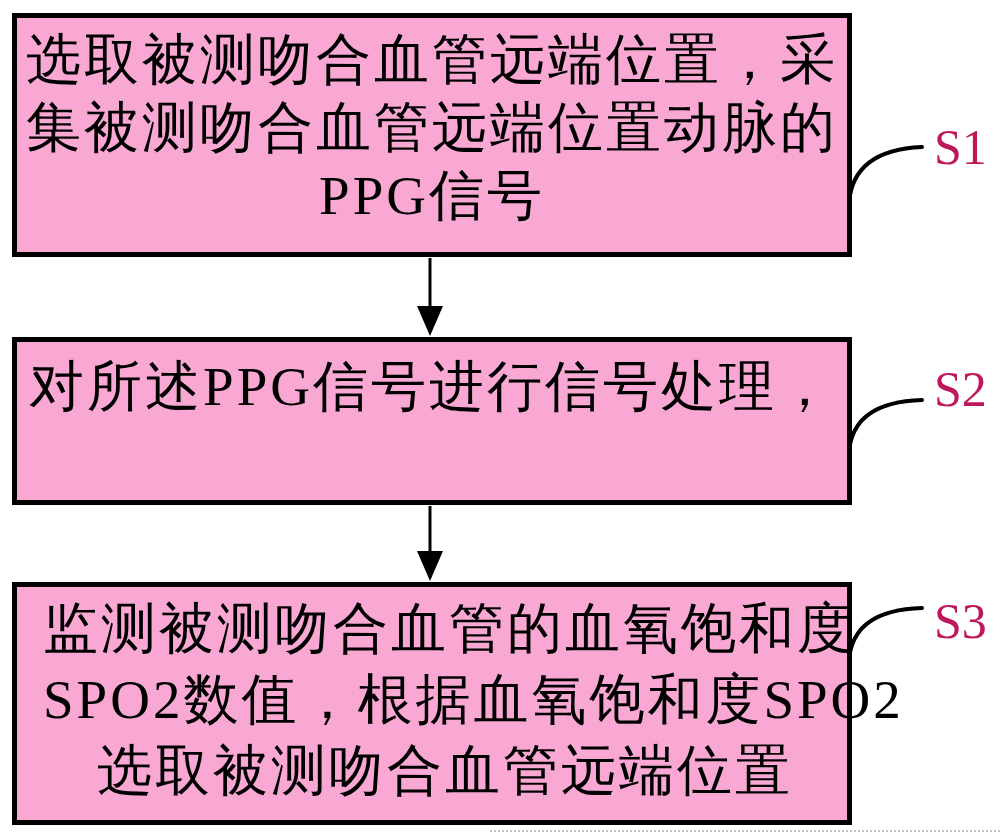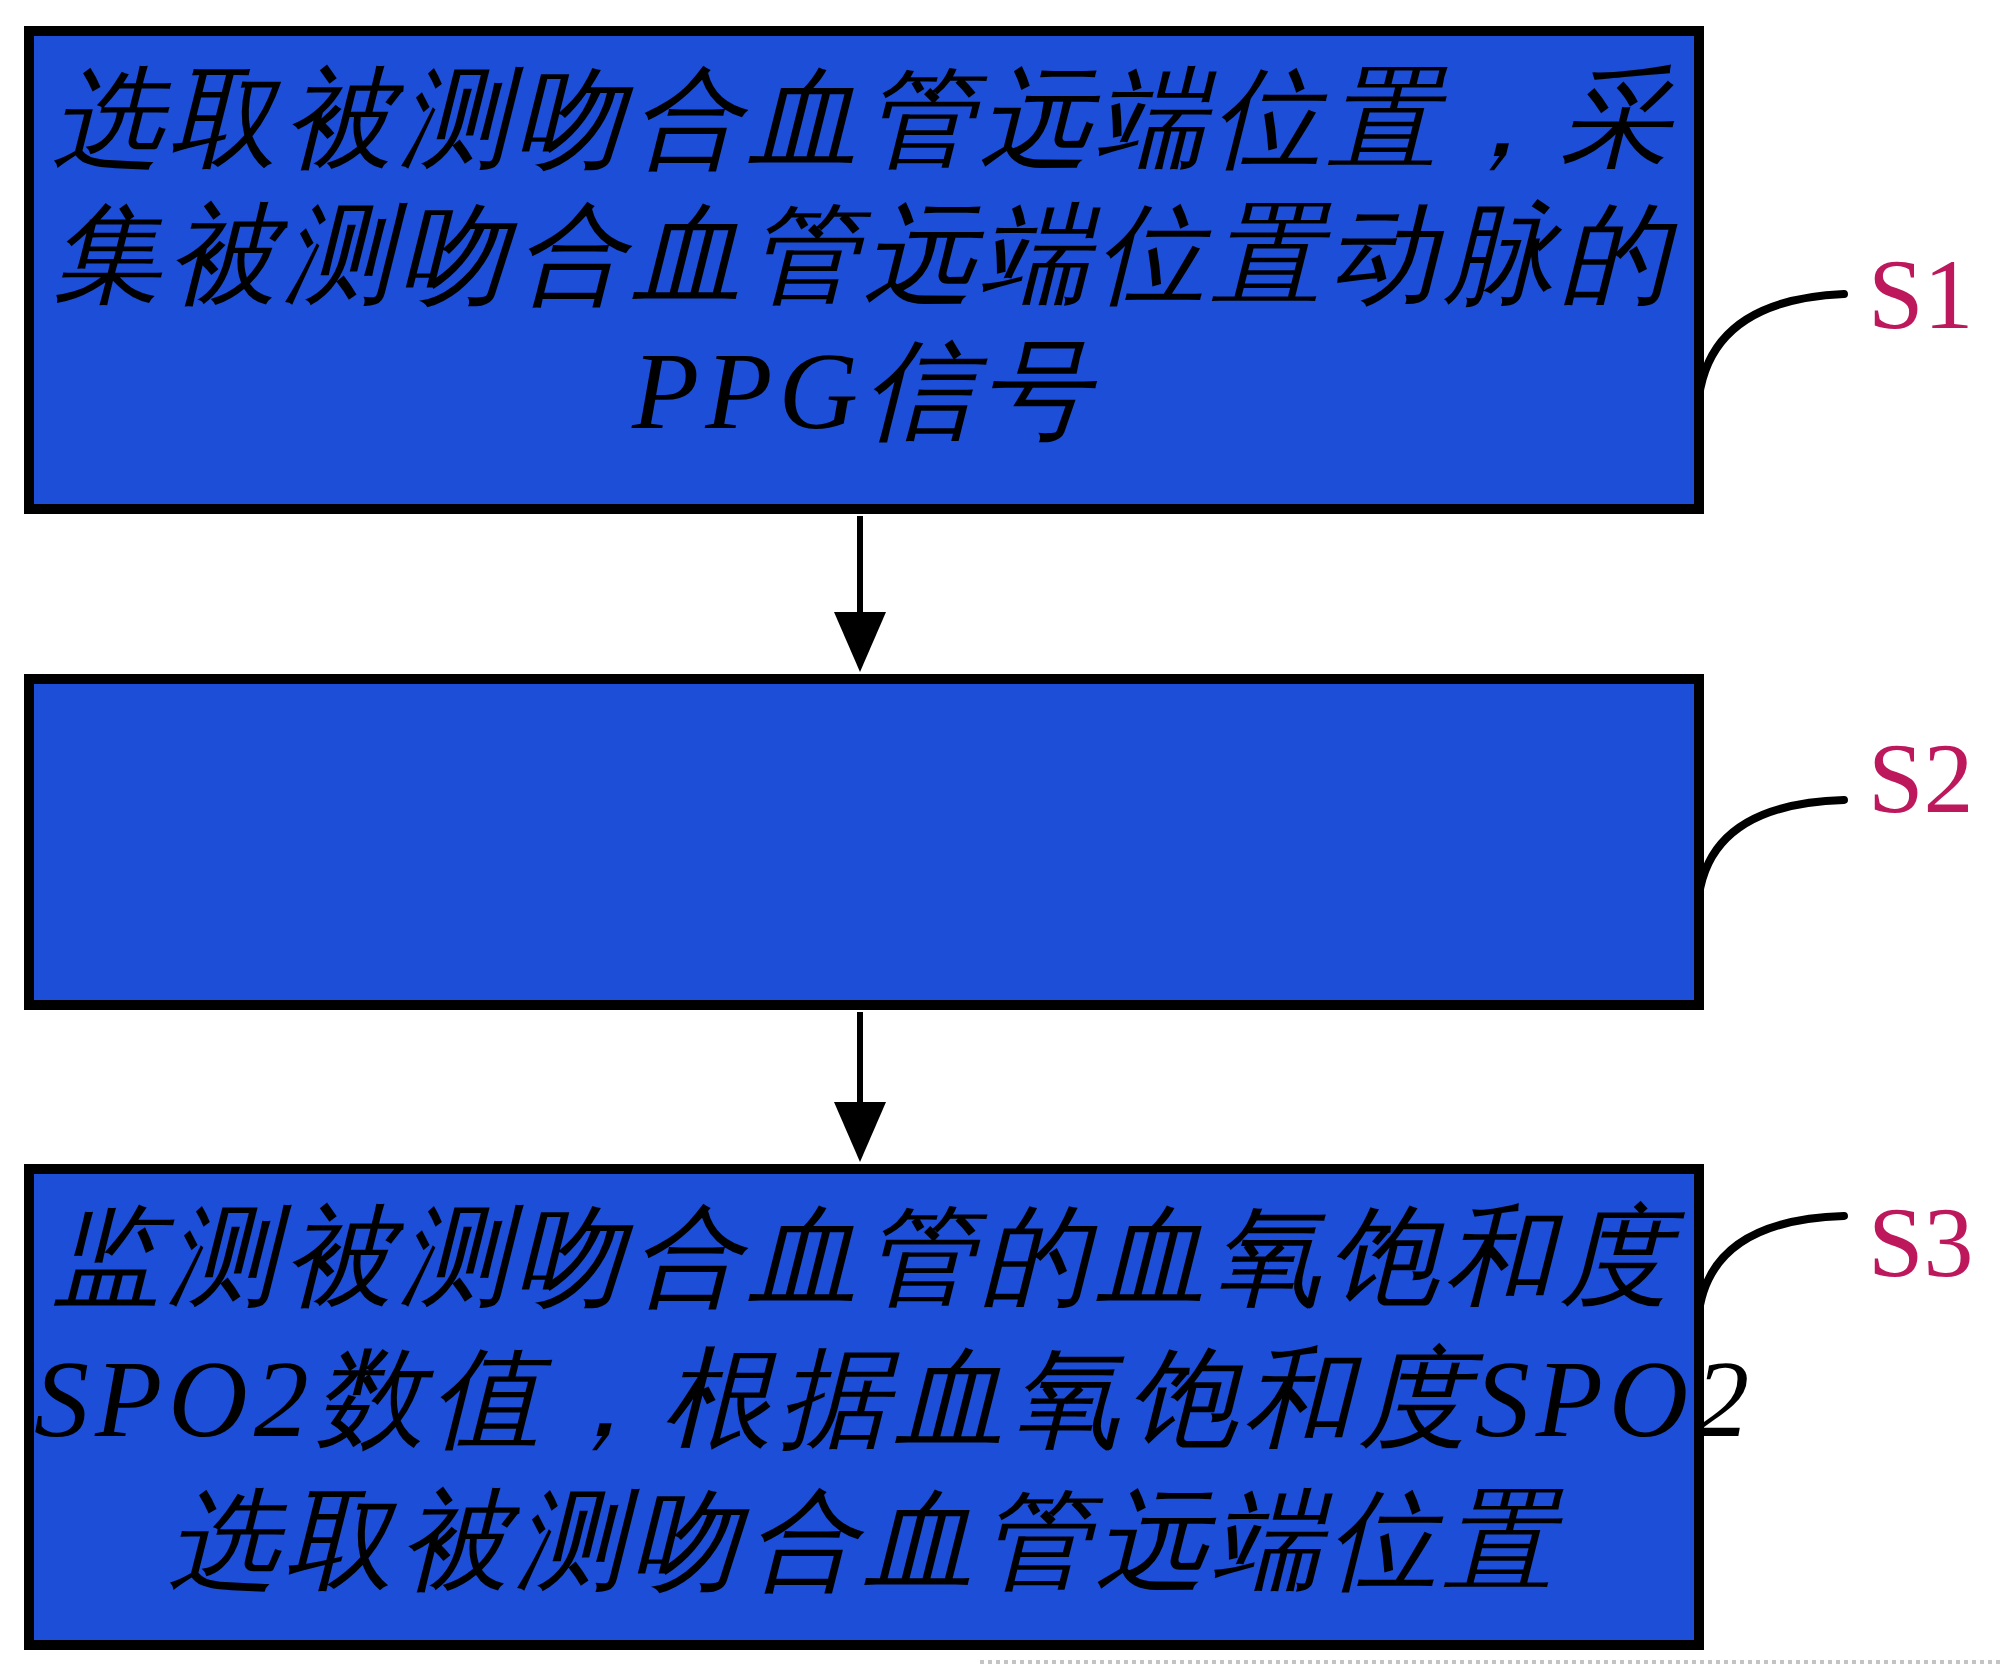--- a/index.html
+++ b/index.html
@@ -22,36 +22,35 @@
     width: 1000px;
     height: 839px;
     pointer-events: none;
   }
   .flow-box {
     position: absolute;
     left: 12px;
     width: 840px;
     box-sizing: border-box;
     border: 5px solid #000000;
-    background: #1d4ed8;
+    background: #f9a8d4;
     text-align: center;
     color: #000000;
-    font-style: italic;
   }
   .flow-box .text-line {
     font-size: 55px;
     letter-spacing: 3px;
     white-space: nowrap;
     color: #000000;
   }
   #box-s1 { top: 13px;  height: 244px; padding-top: 8px; }
   #box-s1 .text-line { line-height: 68px; }
   #box-s2 { top: 337px; height: 168px; padding-top: 10px; }
   #box-s2 .text-line { line-height: 70px; }
-  #box-s3 { top: 582px; height: 243px; padding-top: 6px; }
+  #box-s3 { top: 582px; height: 243px; padding-top: 6px; padding-left: 26px; }
   #box-s3 .text-line { line-height: 71px; }
   .step-label {
     position: absolute;
     left: 934px;
     font-size: 50px;
     line-height: 50px;
     color: #be185d;
     letter-spacing: 0px;
     white-space: nowrap;
   }
@@ -89,20 +88,21 @@
     <path d="M 849 660 Q 853 610 922 608" fill="none" stroke="#000000" stroke-width="4" stroke-linecap="round"></path>
   </svg>
 
   <div class="flow-box" id="box-s1">
     <div class="text-line">选取被测吻合血管远端位置，采</div>
     <div class="text-line">集被测吻合血管远端位置动脉的</div>
     <div class="text-line">PPG信号</div>
   </div>
 
   <div class="flow-box" id="box-s2">
+    <div class="text-line">对所述PPG信号进行信号处理，</div>
   </div>
 
   <div class="flow-box" id="box-s3">
     <div class="text-line">监测被测吻合血管的血氧饱和度</div>
     <div class="text-line">SPO2数值，根据血氧饱和度SPO2</div>
     <div class="text-line">选取被测吻合血管远端位置</div>
   </div>
 
   <div class="step-label" id="label-s1">S1</div>
   <div class="step-label" id="label-s2">S2</div>

